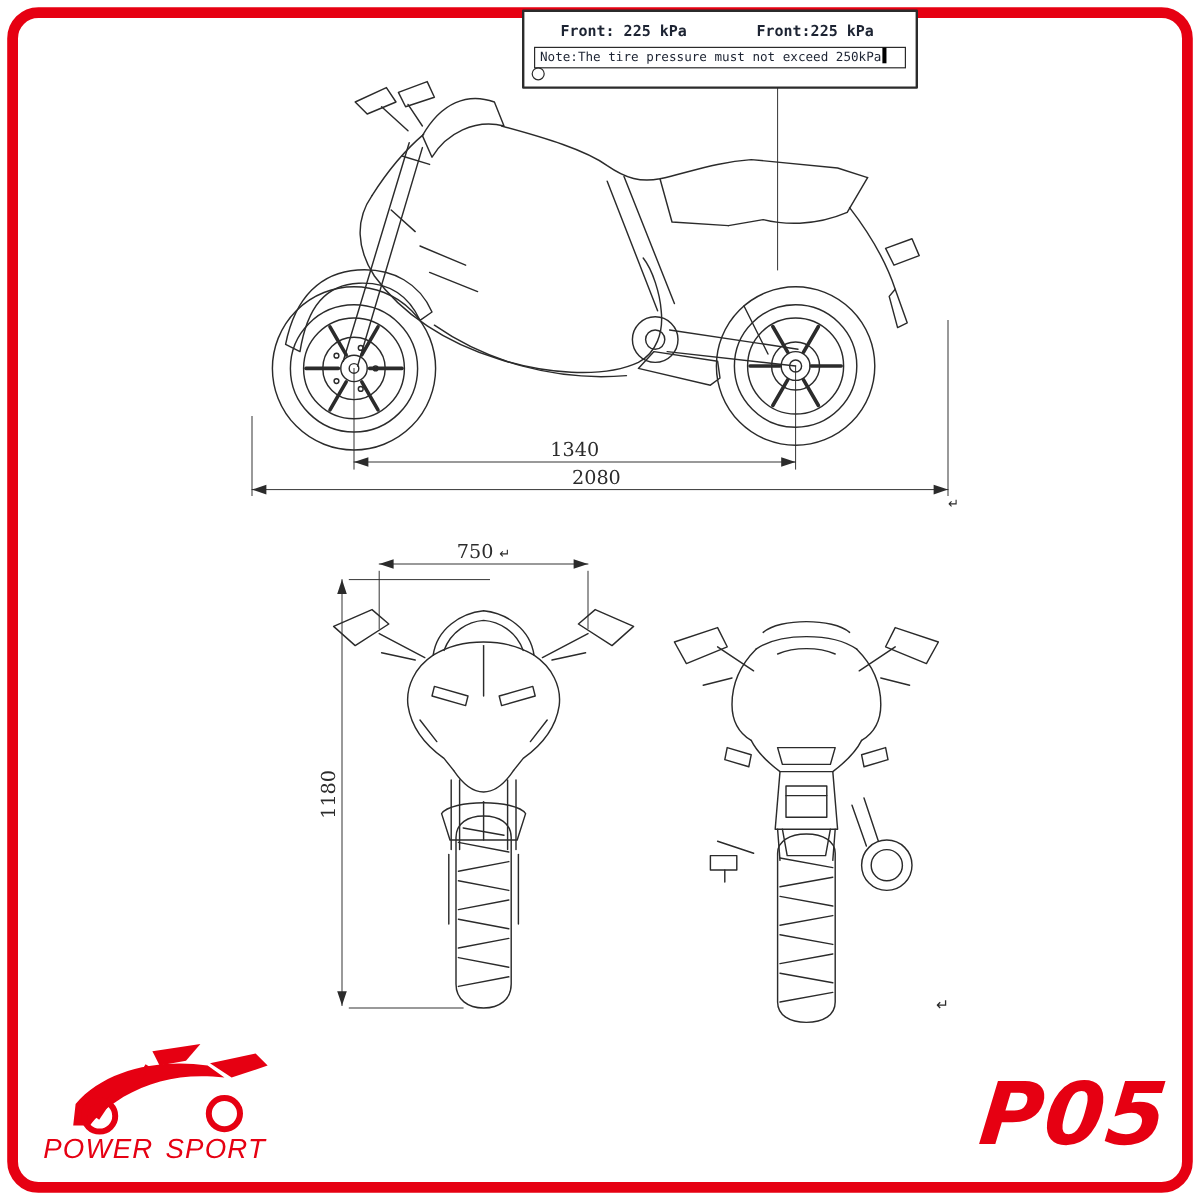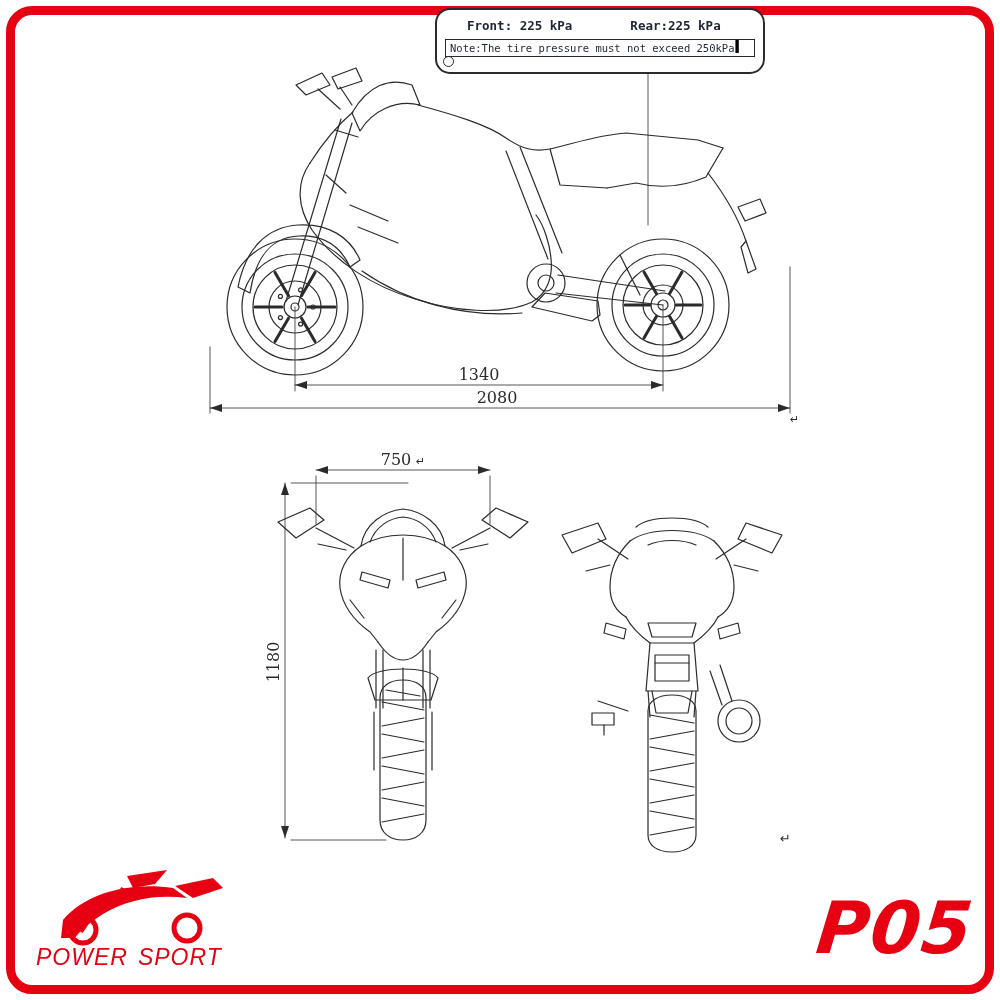--- a/index.html
+++ b/index.html
@@ -2,21 +2,21 @@
 <html><head>
 <meta charset="utf-8">
 <style>
   html,body{margin:0;padding:0;background:#fff;}
   .page{position:relative;width:1000px;height:1000px;background:#fff;overflow:hidden;
         font-family:"Liberation Sans",sans-serif;}
   .frame{position:absolute;inset:6px;border:9px solid #e60012;border-radius:26px;pointer-events:none;}
 
   
   .plate{position:absolute;left:435px;top:8px;width:330px;height:66px;border:2px solid #2b2b2b;
-         border-radius:15px;background:#fff;box-sizing:border-box;
+         border-radius:1px;background:#fff;box-sizing:border-box;
          font-family:"DejaVu Sans Mono",monospace;color:#1d2433;}
   .plate .row1{display:flex;justify-content:flex-start;gap:58px;padding:8px 10px 4px 30px;
                font-size:12.5px;font-weight:bold;white-space:nowrap;}
   .plate .row2{margin:2px 8px 12px 8px;border:1.5px solid #2b2b2b;padding:2px 4px;font-size:10.5px;
                white-space:nowrap;display:flex;}
   .plate .hole{position:absolute;left:6px;top:46px;width:9px;height:9px;border:1.5px solid #2b2b2b;
                border-radius:50%;}
   .plate .cursor{font-size:11px;line-height:10px;margin-left:1px;color:#000;}
 
   svg{position:absolute;}
@@ -42,21 +42,21 @@
 <body>
 
 <div class="page">
 
   <div class="frame"></div>
 
   <div class="plate">
     <div class="hole"></div>
     <div class="row1">
       <span>Front: 225 kPa</span>
-      <span>Rear:225 kPa</span>
+      <span>Front:225 kPa</span>
     </div>
     <div class="row2">
       <span>Note:The tire pressure must not exceed 250kPa</span>
       <span class="cursor">▌</span>
     </div>
   </div>
 
   <svg class="lineart" style="left:200px;top:55px;" width="600" height="375" viewBox="0 0 600 375">
 
     <line x1="448" y1="18" x2="448" y2="170" class="thin"></line>

